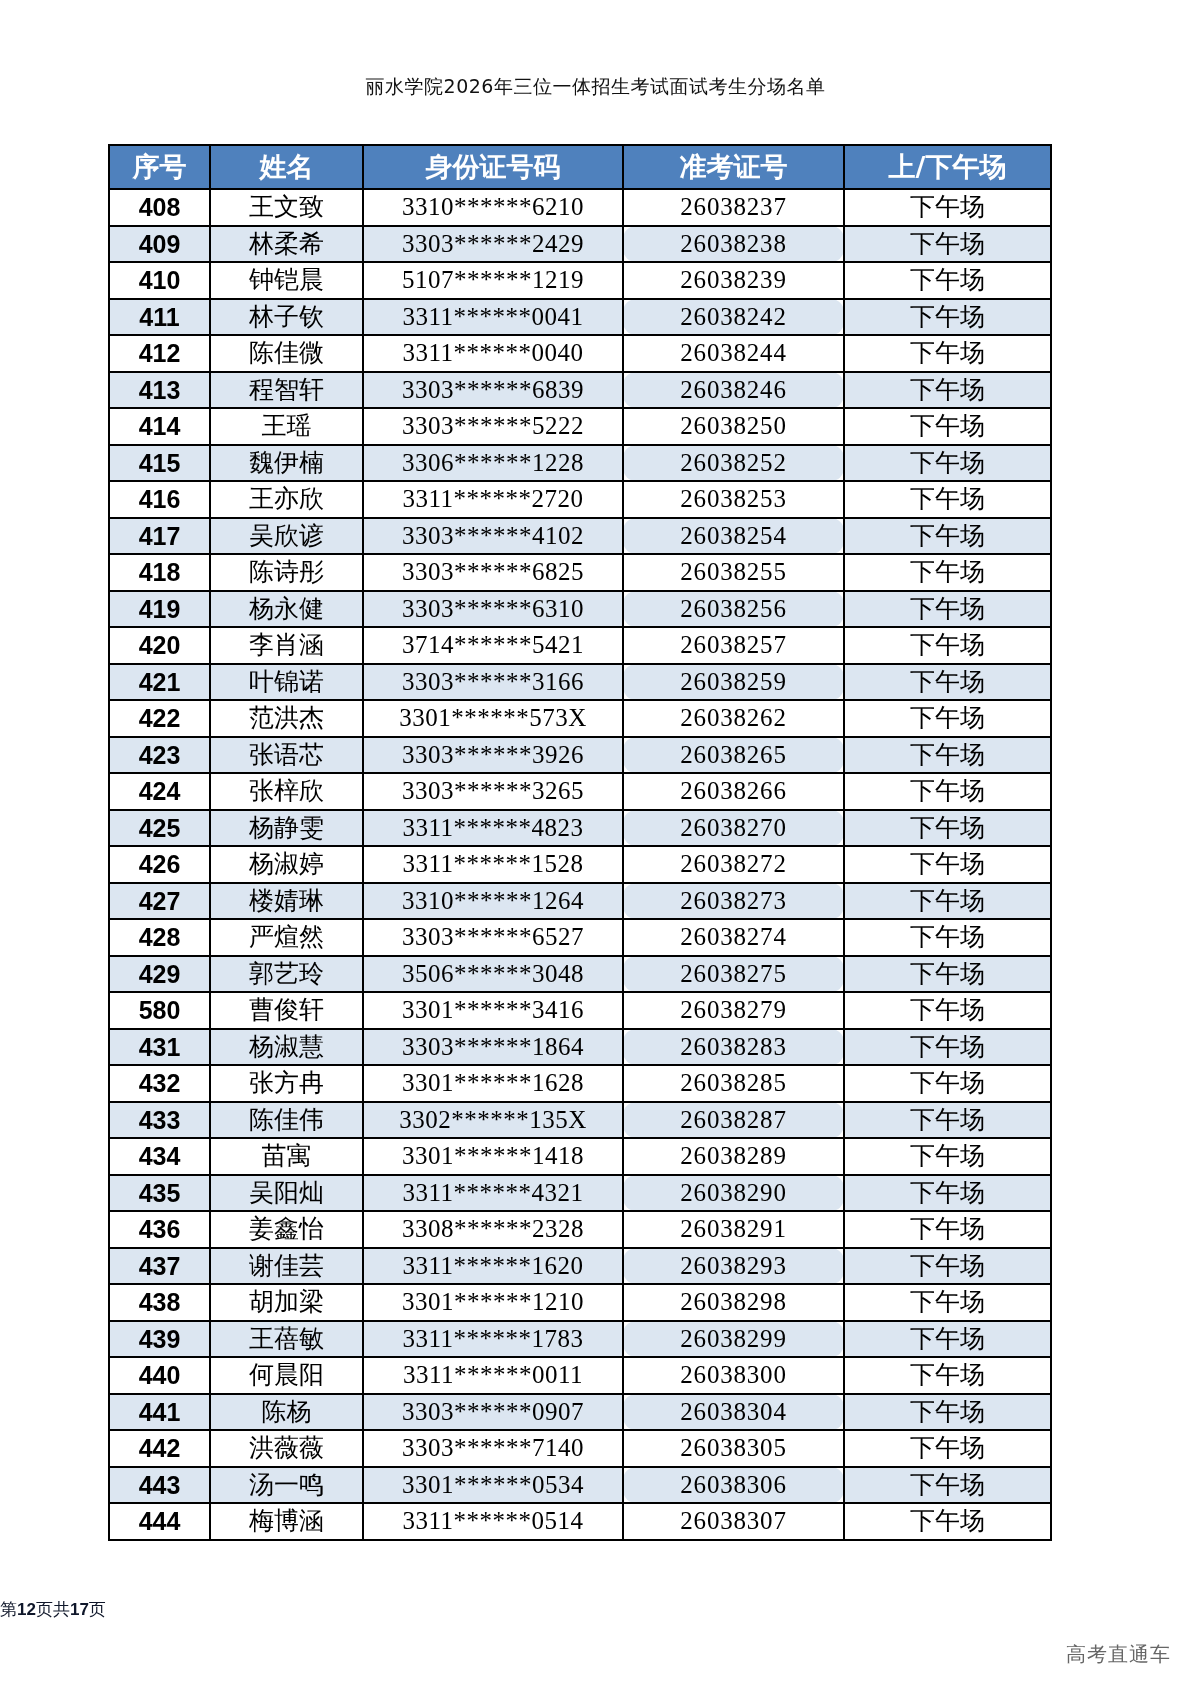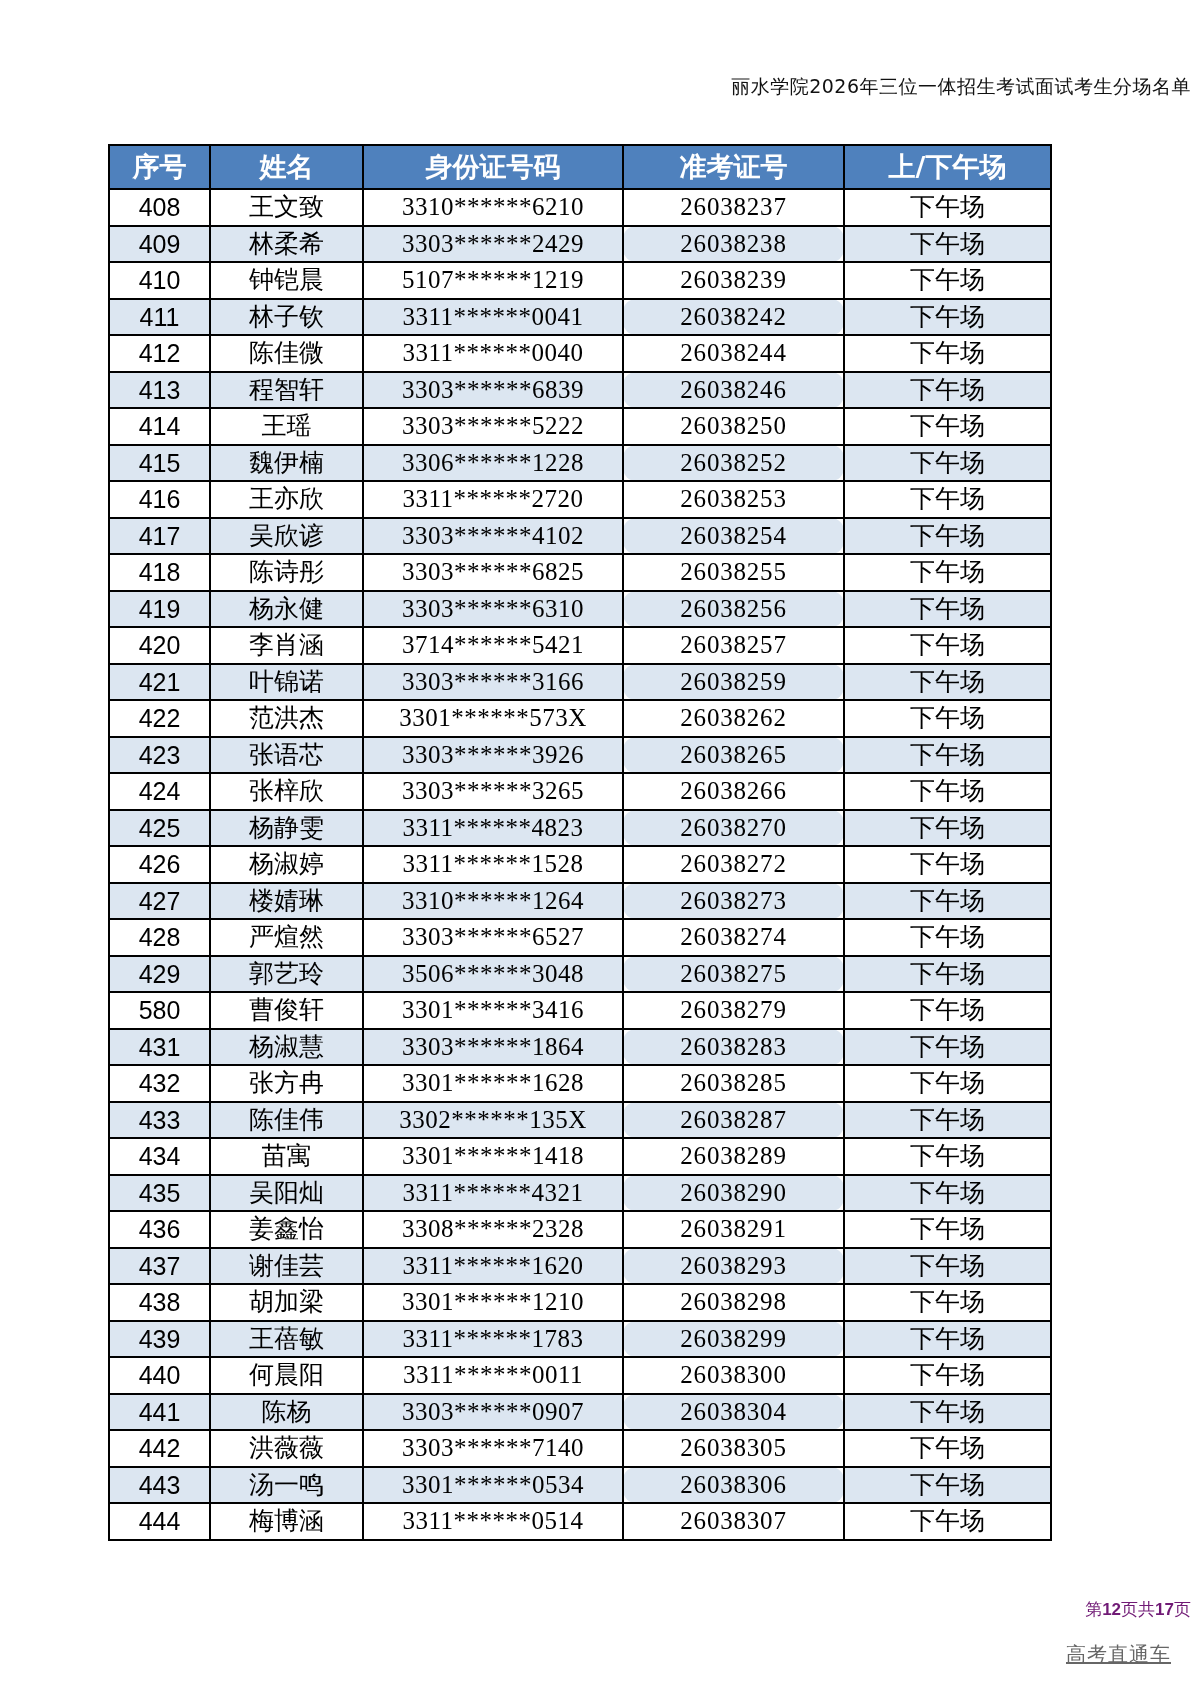--- a/index.html
+++ b/index.html
@@ -1,31 +1,31 @@
 <!DOCTYPE html>
 <html><head>
 <meta charset="utf-8">
 <style>
   html, body { margin: 0; padding: 0; background: #ffffff; }
   body { width: 1191px; height: 1684px; position: relative; overflow: hidden; font-family: "DejaVu Sans", "Liberation Sans", sans-serif; color: #000; }
-  .doc-title { position: absolute; left: 0; width: 1191px; top: 74px; text-align: right; font-size: 19px; color: #111; letter-spacing: 0.5px; }
+  .doc-title { position: absolute; left: 0; width: 1191px; top: 74px; text-align: center; font-size: 19px; color: #111; letter-spacing: 0.5px; }
   .roster { position: absolute; left: 108px; top: 144px; width: 942px; border-collapse: collapse; border: 2.5px solid #000; table-layout: fixed; }
   .roster th, .roster td { border: 2px solid #000; padding: 0; text-align: center; vertical-align: middle; overflow: hidden; white-space: nowrap; }
   .roster th { height: 42px; background: #4f81bd; color: #ffffff; font-size: 27px; font-weight: bold; font-family: "DejaVu Sans", sans-serif; }
   .roster td { height: 34.5px; font-size: 25px; line-height: 34px; }
   .roster tr.even td { background: #dce6f1; }
   .roster tr.odd td { background: #ffffff; }
-  .c-no { font-family: "Liberation Sans", sans-serif; font-weight: normal; font-size: 25px; margin-left: 23px; }
+  .c-no { font-family: "Liberation Sans", sans-serif; font-weight: bold; font-size: 25px; margin-left: 23px; }
   .c-name { font-family: "DejaVu Serif", serif; }
   .c-id { font-family: "Liberation Serif", serif; letter-spacing: 0.5px; }
   .c-exam { font-family: "Liberation Serif", serif; letter-spacing: 0.8px; border-radius: 13px; }
   .c-session { font-family: "DejaVu Serif", serif; margin-top: 29px; }
-  .page-footer { position: absolute; left: 0; width: 1191px; top: 1598px; text-align: right; font-size: 17px; color: #701a75; }
+  .page-footer { position: absolute; left: 0; width: 1191px; top: 1598px; text-align: left; font-size: 17px; color: #0f172a; }
   .page-footer b { font-weight: bold; font-family: "Liberation Sans", sans-serif; }
-  .watermark { position: absolute; right: 20px; top: 1641px; font-size: 20px; color: #666; letter-spacing: 1px; text-decoration: underline; }
+  .watermark { position: absolute; right: 20px; top: 1641px; font-size: 20px; color: #666; letter-spacing: 1px; }
 </style>
 </head>
 <body>
 
 <div class="doc-title">丽水学院2026年三位一体招生考试面试考生分场名单</div>
 
 <table class="roster">
   <colgroup>
     <col style="width:101px">
     <col style="width:153px">

